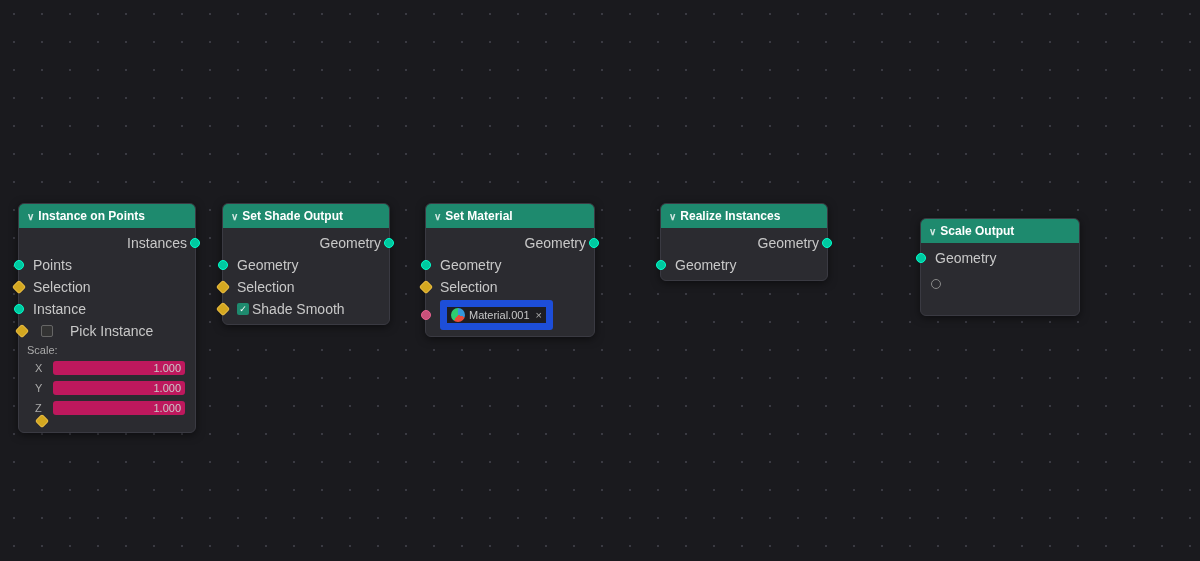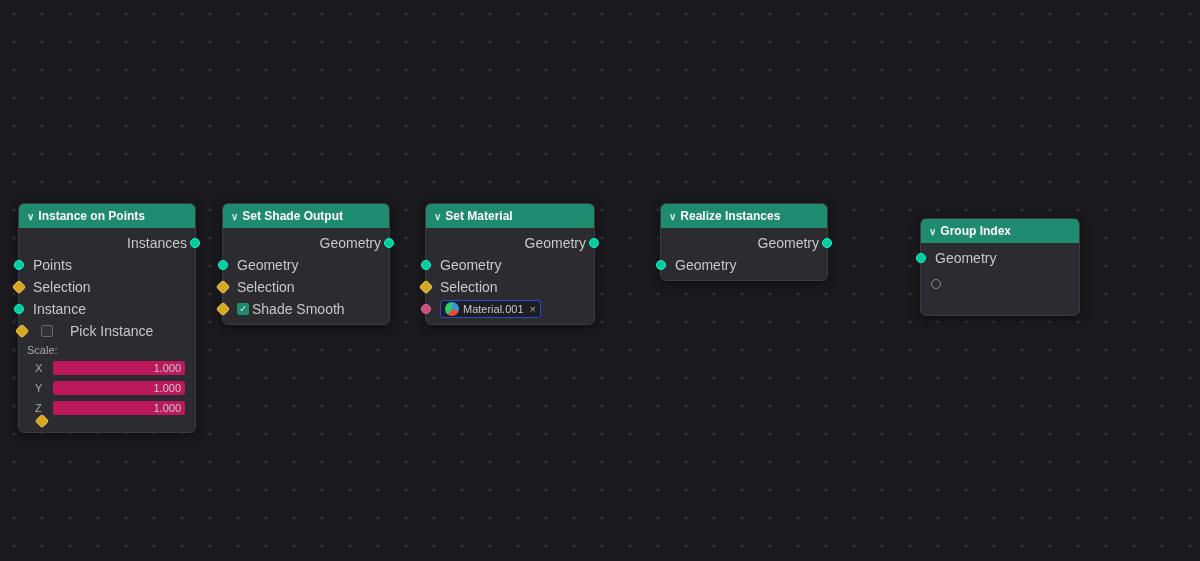--- a/index.html
+++ b/index.html
@@ -145,21 +145,21 @@
       margin-right: 3px;
       font-size: 9px;
       color: #fff;
     }
 
     .material-badge {
       display: flex;
       align-items: center;
       gap: 4px;
       background: #1e1e22;
-      border: 1px solid #1d4ed8;
+      border: 7px solid #1d4ed8;
       border-radius: 3px;
       padding: 1px 4px;
       font-size: 11px;
       color: #c8c8c8;
     }
 
     .material-icon {
       width: 14px; height: 14px;
       border-radius: 50%;
       background: conic-gradient(#3498db 0% 30%, #e74c3c 30% 60%, #2ecc71 60% 100%);
@@ -356,21 +356,21 @@
       <div class="socket teal left" style="left:-5px; top:50%; transform:translateY(-50%)"></div>
       <span class="row-label">Geometry</span>
     </div>
 
   </div>
 </div>
 
 <div class="node" style="left:920px; top:218px; width:148px;">
   <div class="node-header">
     <span class="chevron">∨</span>
-    <span>Group Index</span>
+    <span>Scale Output</span>
   </div>
   <div class="node-body">
 
     <div class="node-row input" style="padding-left:14px;">
       <div class="socket teal left" style="left:-5px; top:50%; transform:translateY(-50%)"></div>
       <span class="row-label">Geometry</span>
     </div>
 
     <div class="node-row" style="padding-left:10px; margin-top:4px;">
       <div style="width:10px; height:10px; border-radius:50%; border:1.5px solid #888; background:transparent; position:absolute; left:10px;"></div>

